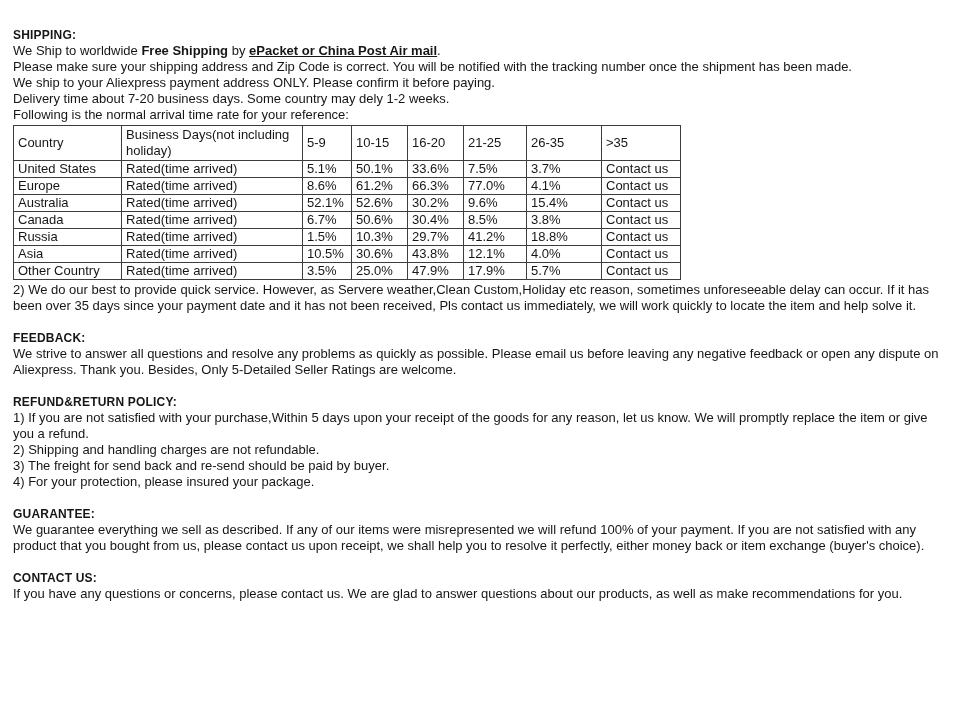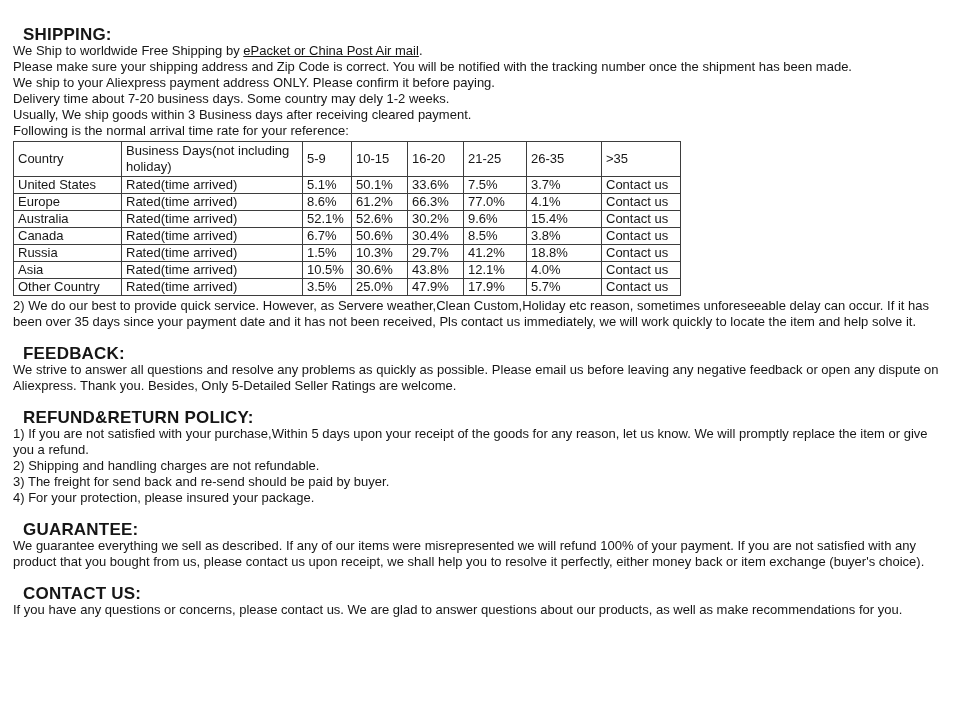--- a/index.html
+++ b/index.html
@@ -10,27 +10,26 @@
     color: #161616;
     font-family: "Liberation Sans", sans-serif;
     font-size: 13px;
     line-height: 16px;
     overflow: hidden;
   }
   .page { padding: 27px 12px 0 13px; }
   .sec + .sec { margin-top: 16px; }
   .heading {
     font-weight: bold;
-    font-size: 17px;
+    font-size: 12px;
     line-height: 16px;
     letter-spacing: 0.2px;
-    margin-left: 10px;
   }
   .line { line-height: 16px; }
-  .b { font-weight: normal; }
+  .b { font-weight: bold; }
   .u { text-decoration: underline; }
   table.arrival-table {
     border-collapse: collapse;
     table-layout: fixed;
     width: 667px;
     margin: 2px 0 2px 0;
   }
   table.arrival-table th,
   table.arrival-table td {
     border: 1px solid #3d3d3d;
@@ -50,21 +49,20 @@
 <body>
 
 <div class="page">
 
   <section class="sec">
     <div class="heading">SHIPPING:</div>
     <div class="line"><span>We Ship to worldwide </span><span class="b">Free Shipping</span><span> by </span><span class="b u">ePacket or China Post Air mail</span><span>.</span></div>
     <div class="line">Please make sure your shipping address and Zip Code is correct. You will be notified with the tracking number once the shipment has been made.</div>
     <div class="line">We ship to your Aliexpress payment address ONLY. Please confirm it before paying.</div>
     <div class="line">Delivery time about 7-20 business days. Some country may dely 1-2 weeks.</div>
-    <div class="line">Usually, We ship goods within 3 Business days after receiving cleared payment.</div>
     <div class="line">Following is the normal arrival time rate for your reference:</div>
 
     <table class="arrival-table">
       <colgroup>
         <col style="width:108px">
         <col style="width:181px">
         <col style="width:49px">
         <col style="width:56px">
         <col style="width:56px">
         <col style="width:63px">

